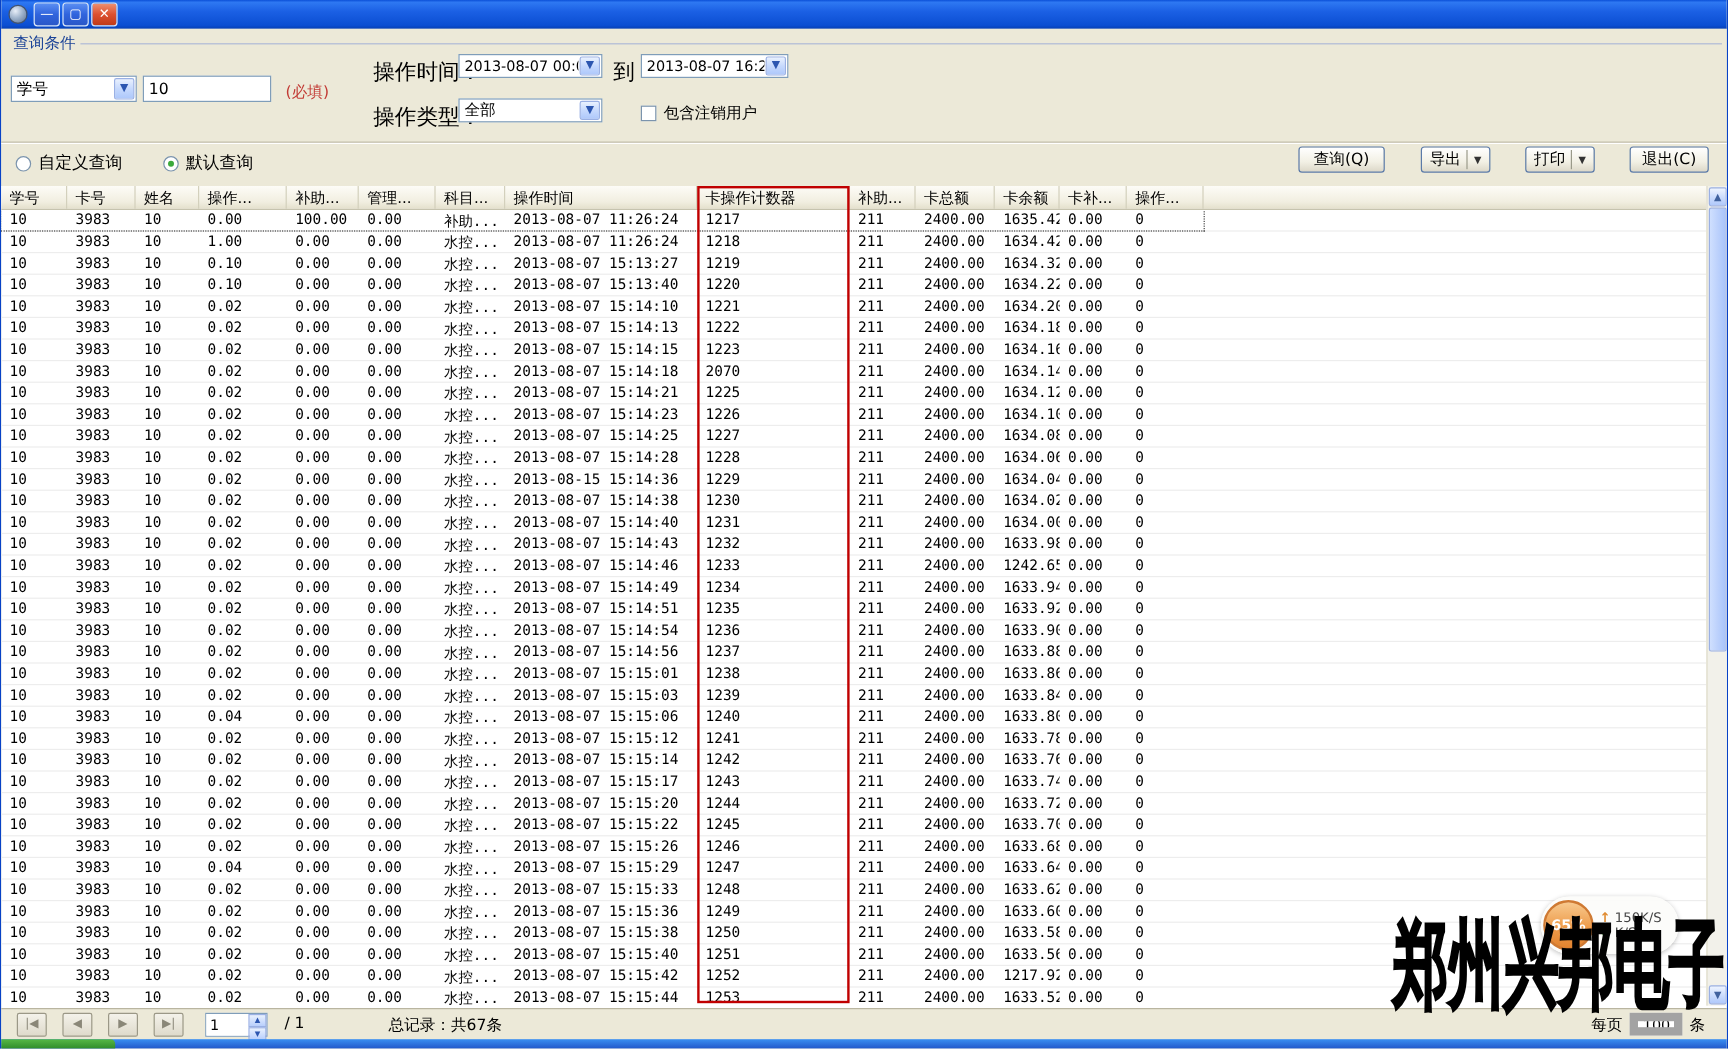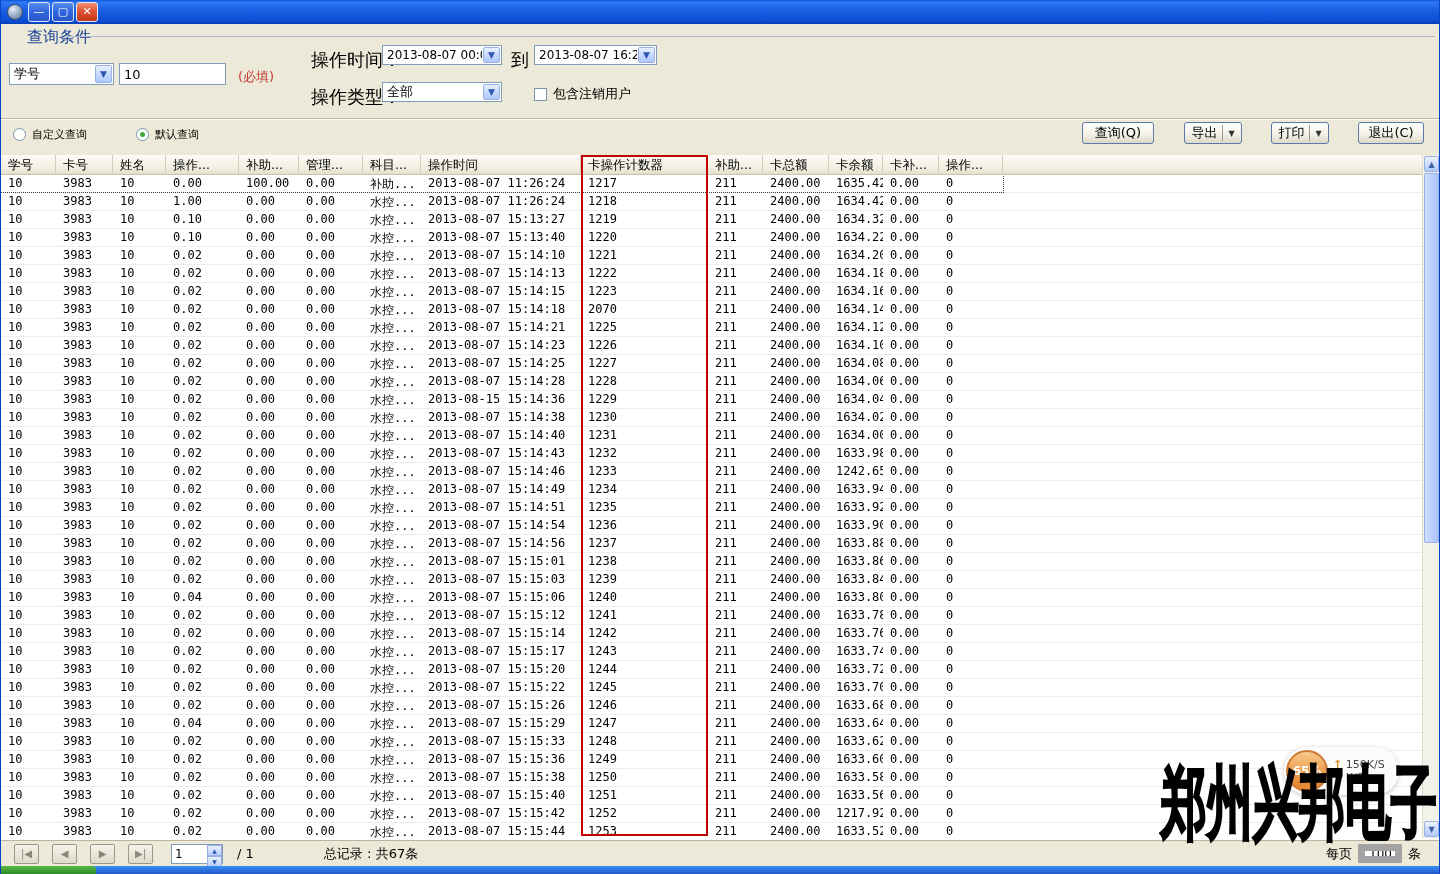--- a/index.html
+++ b/index.html
@@ -16,36 +16,36 @@
     border:1px solid #44536b; margin:0 5px 0 2px; flex:none; }
   .title-text { color:#fff; font-weight:bold; font-size:13px; text-shadow:1px 1px 1px #1a3a8c; flex:1; }
   .win-btns { display:flex; gap:2px; }
   .wbtn { width:22px; height:20px; border:1px solid #dce7f7; border-radius:3px;
     color:#fff; font-size:11px; line-height:18px; text-align:center; cursor:pointer;
     background:linear-gradient(180deg,#5a8ef2 0%,#3064dd 50%,#2a57c8 100%); }
   .wbtn.close { background:linear-gradient(180deg,#ee9070 0%,#dd5030 50%,#c03a18 100%); font-weight:bold; }
 
   
   .query-panel { position:absolute; top:24px; left:0; right:0; height:131px; background:#ece9d8; }
-  .group-label { position:absolute; top:3px; left:26px; color:#1b4397; font-size:16px;font-family:Liberation Mono, monospace; }
+  .group-label { position:absolute; top:3px; left:10px; color:#1b4397; font-size:13px;font-family:Liberation Mono, monospace; }
   .group-topline { position:absolute; top:12px; left:66px; right:4px; height:0; border-top:1px solid #aebad6; }
   .group-bottomline { position:absolute; top:94px; left:0; right:0; height:2px; border-top:1px solid #b9b5a0; border-bottom:1px solid #ffffff; }
 
   .xp-combo { position:absolute; height:22px; background:#fff; border:1px solid #7f9db9; display:flex; align-items:center; }
   .xp-combo .val { flex:1; padding:0 4px; font-size:13px; white-space:nowrap; overflow:hidden; }
   .xp-combo .arrow-btn { width:17px; height:18px; margin:1px; border:1px solid #9ab0e4; border-radius:2px;
     background:linear-gradient(180deg,#e9f1fe 0%,#c6d9fd 50%,#aec8fb 100%);
     color:#2c56b0; font-size:9px; line-height:17px; text-align:center; cursor:pointer; flex:none; }
   .xp-input { position:absolute; height:22px; background:#fff; border:1px solid #7f9db9; font-size:13px; padding:0 4px; font-family:"DejaVu Sans",sans-serif; }
   .required { position:absolute; color:#c23b35; font-size:13px; }
   .flabel { position:absolute; font-size:18px; color:#000; }
 
   .xp-check { position:absolute; display:flex; align-items:center; gap:6px; cursor:pointer; }
   .xp-check .box { width:13px; height:13px; background:#fff; border:1px solid #7b94ad; }
-  .xp-radio { position:absolute; display:flex; align-items:center; gap:6px; cursor:pointer; font-size:11px; }
+  .xp-radio { position:absolute; display:flex; align-items:center; gap:6px; cursor:pointer; font-size:14px; }
   .xp-radio .circ { width:13px; height:13px; border-radius:50%; background:#fff; border:1px solid #7b94ad; position:relative; }
   .xp-radio.sel .circ::after { content:""; position:absolute; left:3px; top:3px; width:5px; height:5px; border-radius:50%; background:#3caa3c; }
 
   .xp-btn { position:absolute; height:22px; border:1px solid #5b7aa8; border-radius:3px;
     background:linear-gradient(180deg,#ffffff 0%,#f2f0e4 60%,#dcd8c8 100%);
     font-size:13px; text-align:center; cursor:pointer; display:flex; align-items:center; justify-content:center; font-family:"DejaVu Sans",sans-serif; }
   .xp-btn .split { width:1px; align-self:stretch; background:#9a9a8a; margin:2px 5px; }
   .xp-btn .caret { font-size:8px; color:#333; }
 
   

